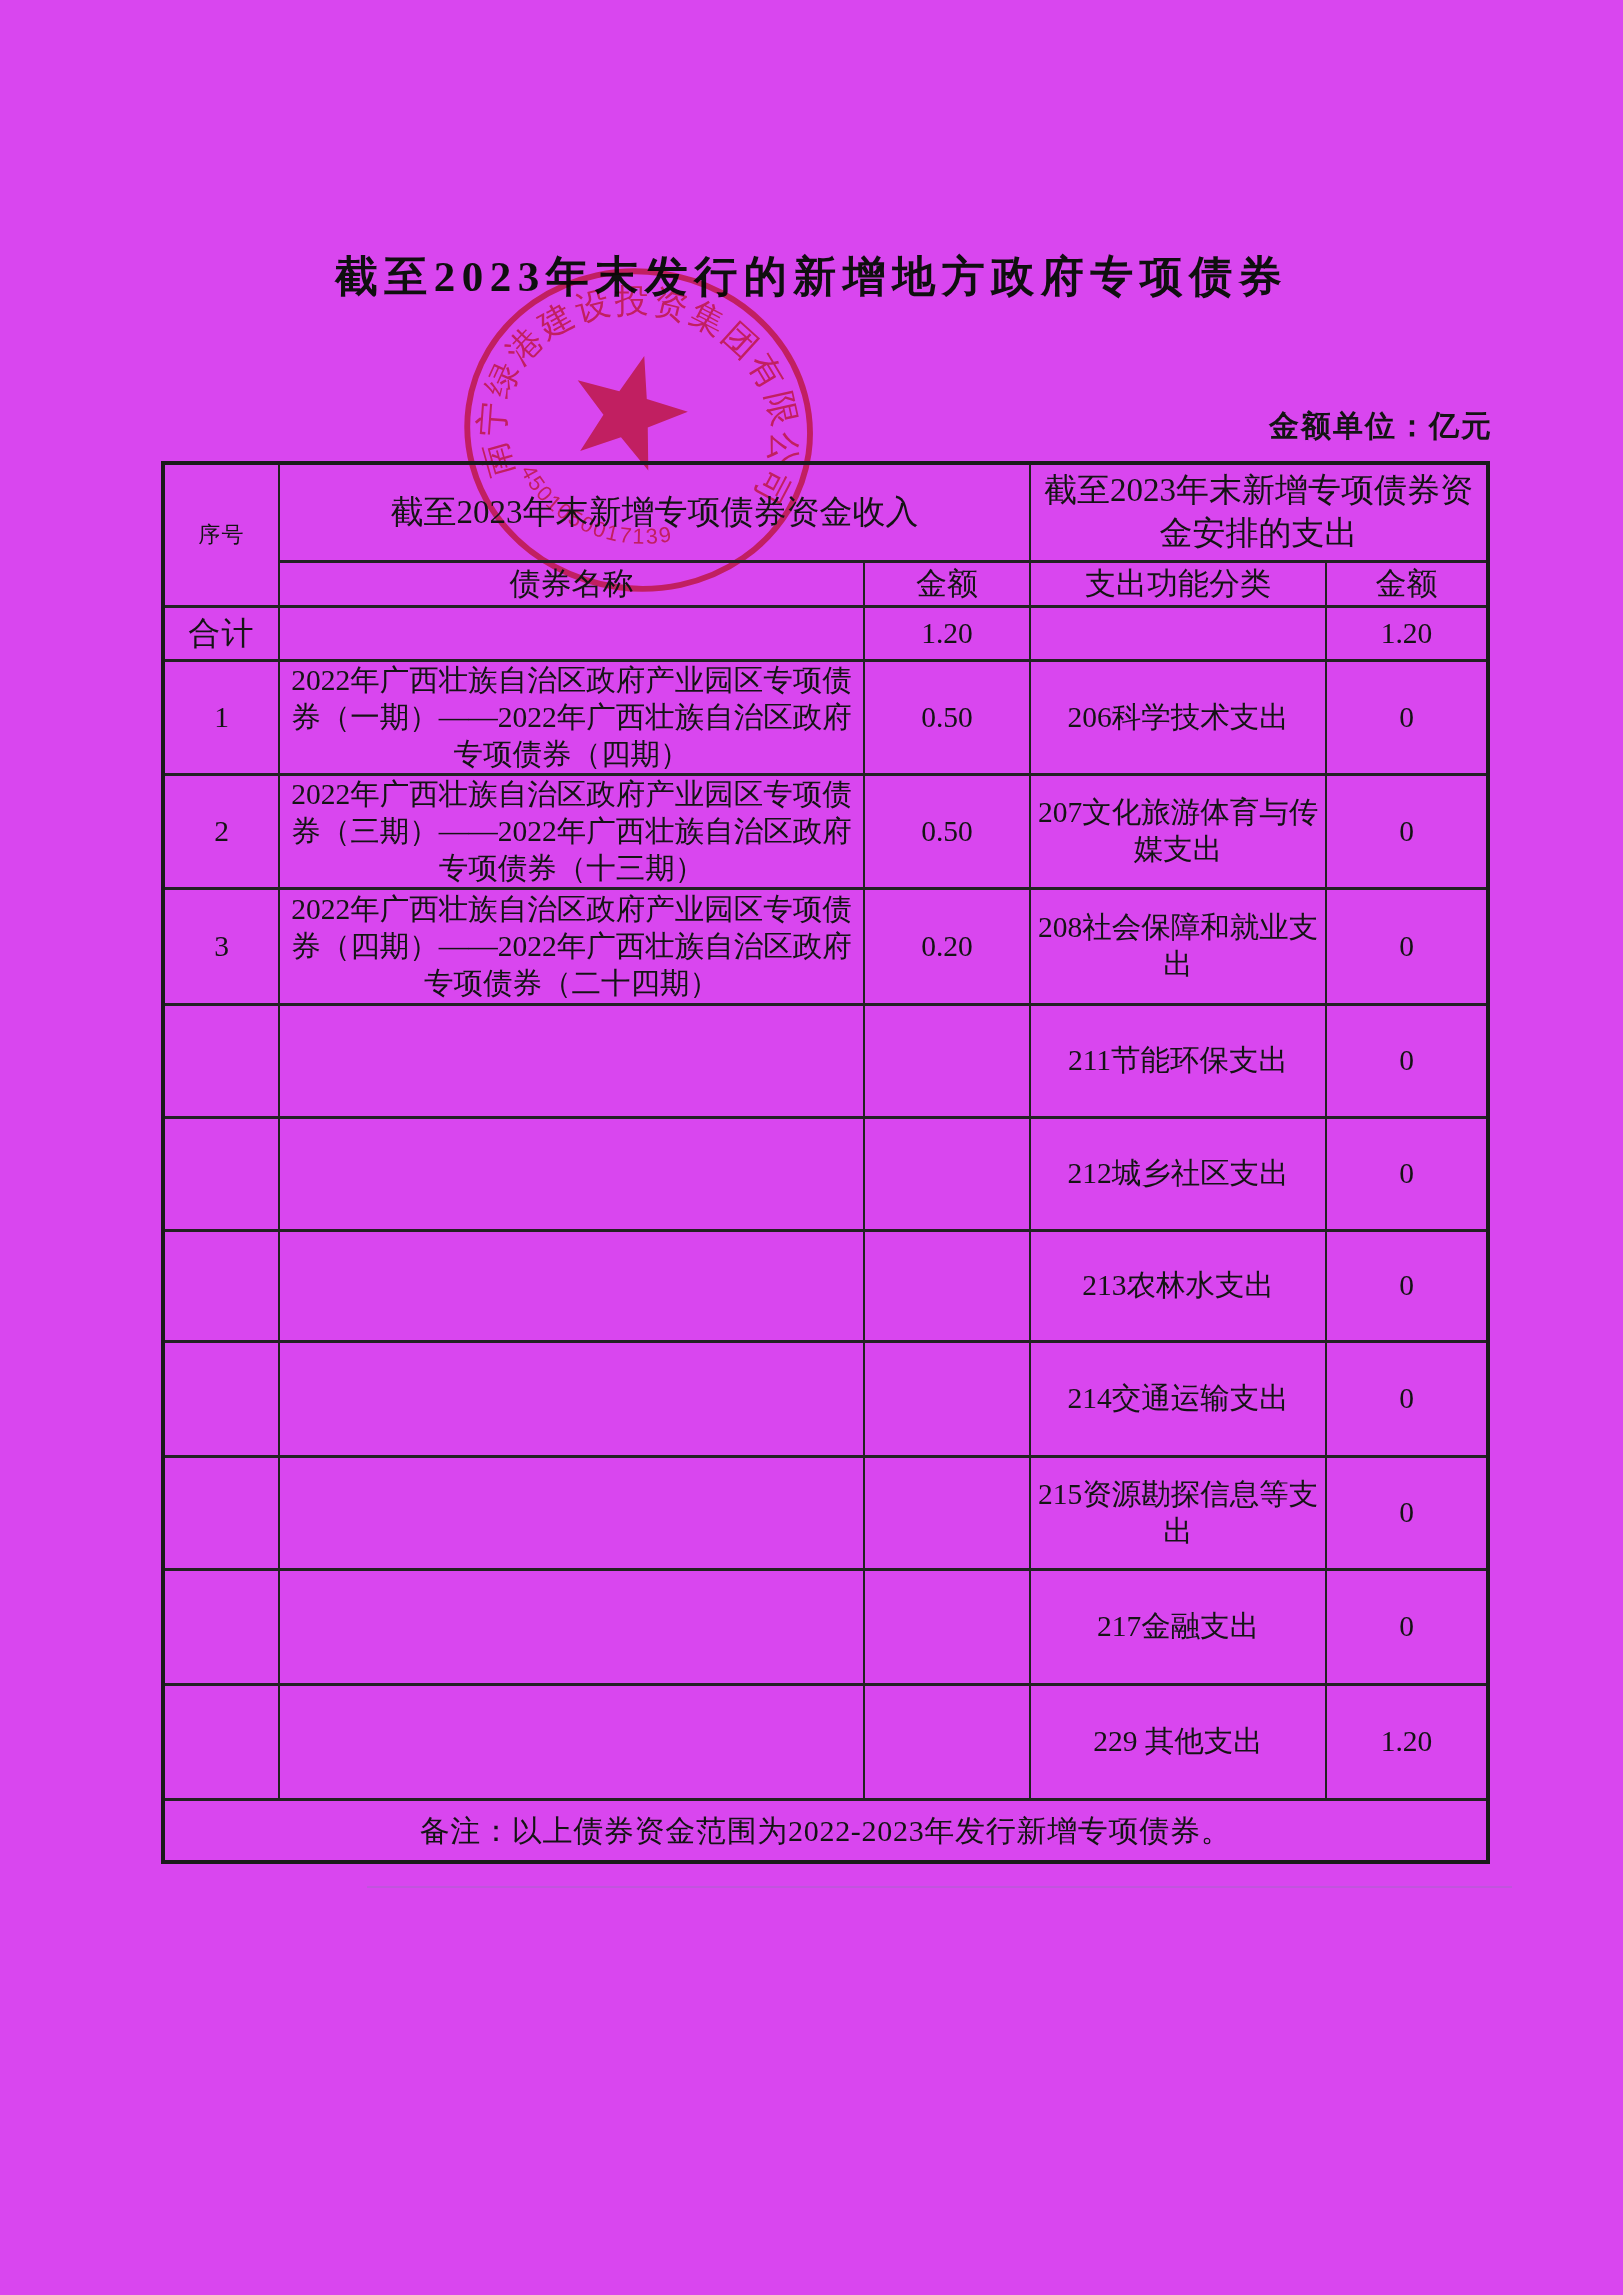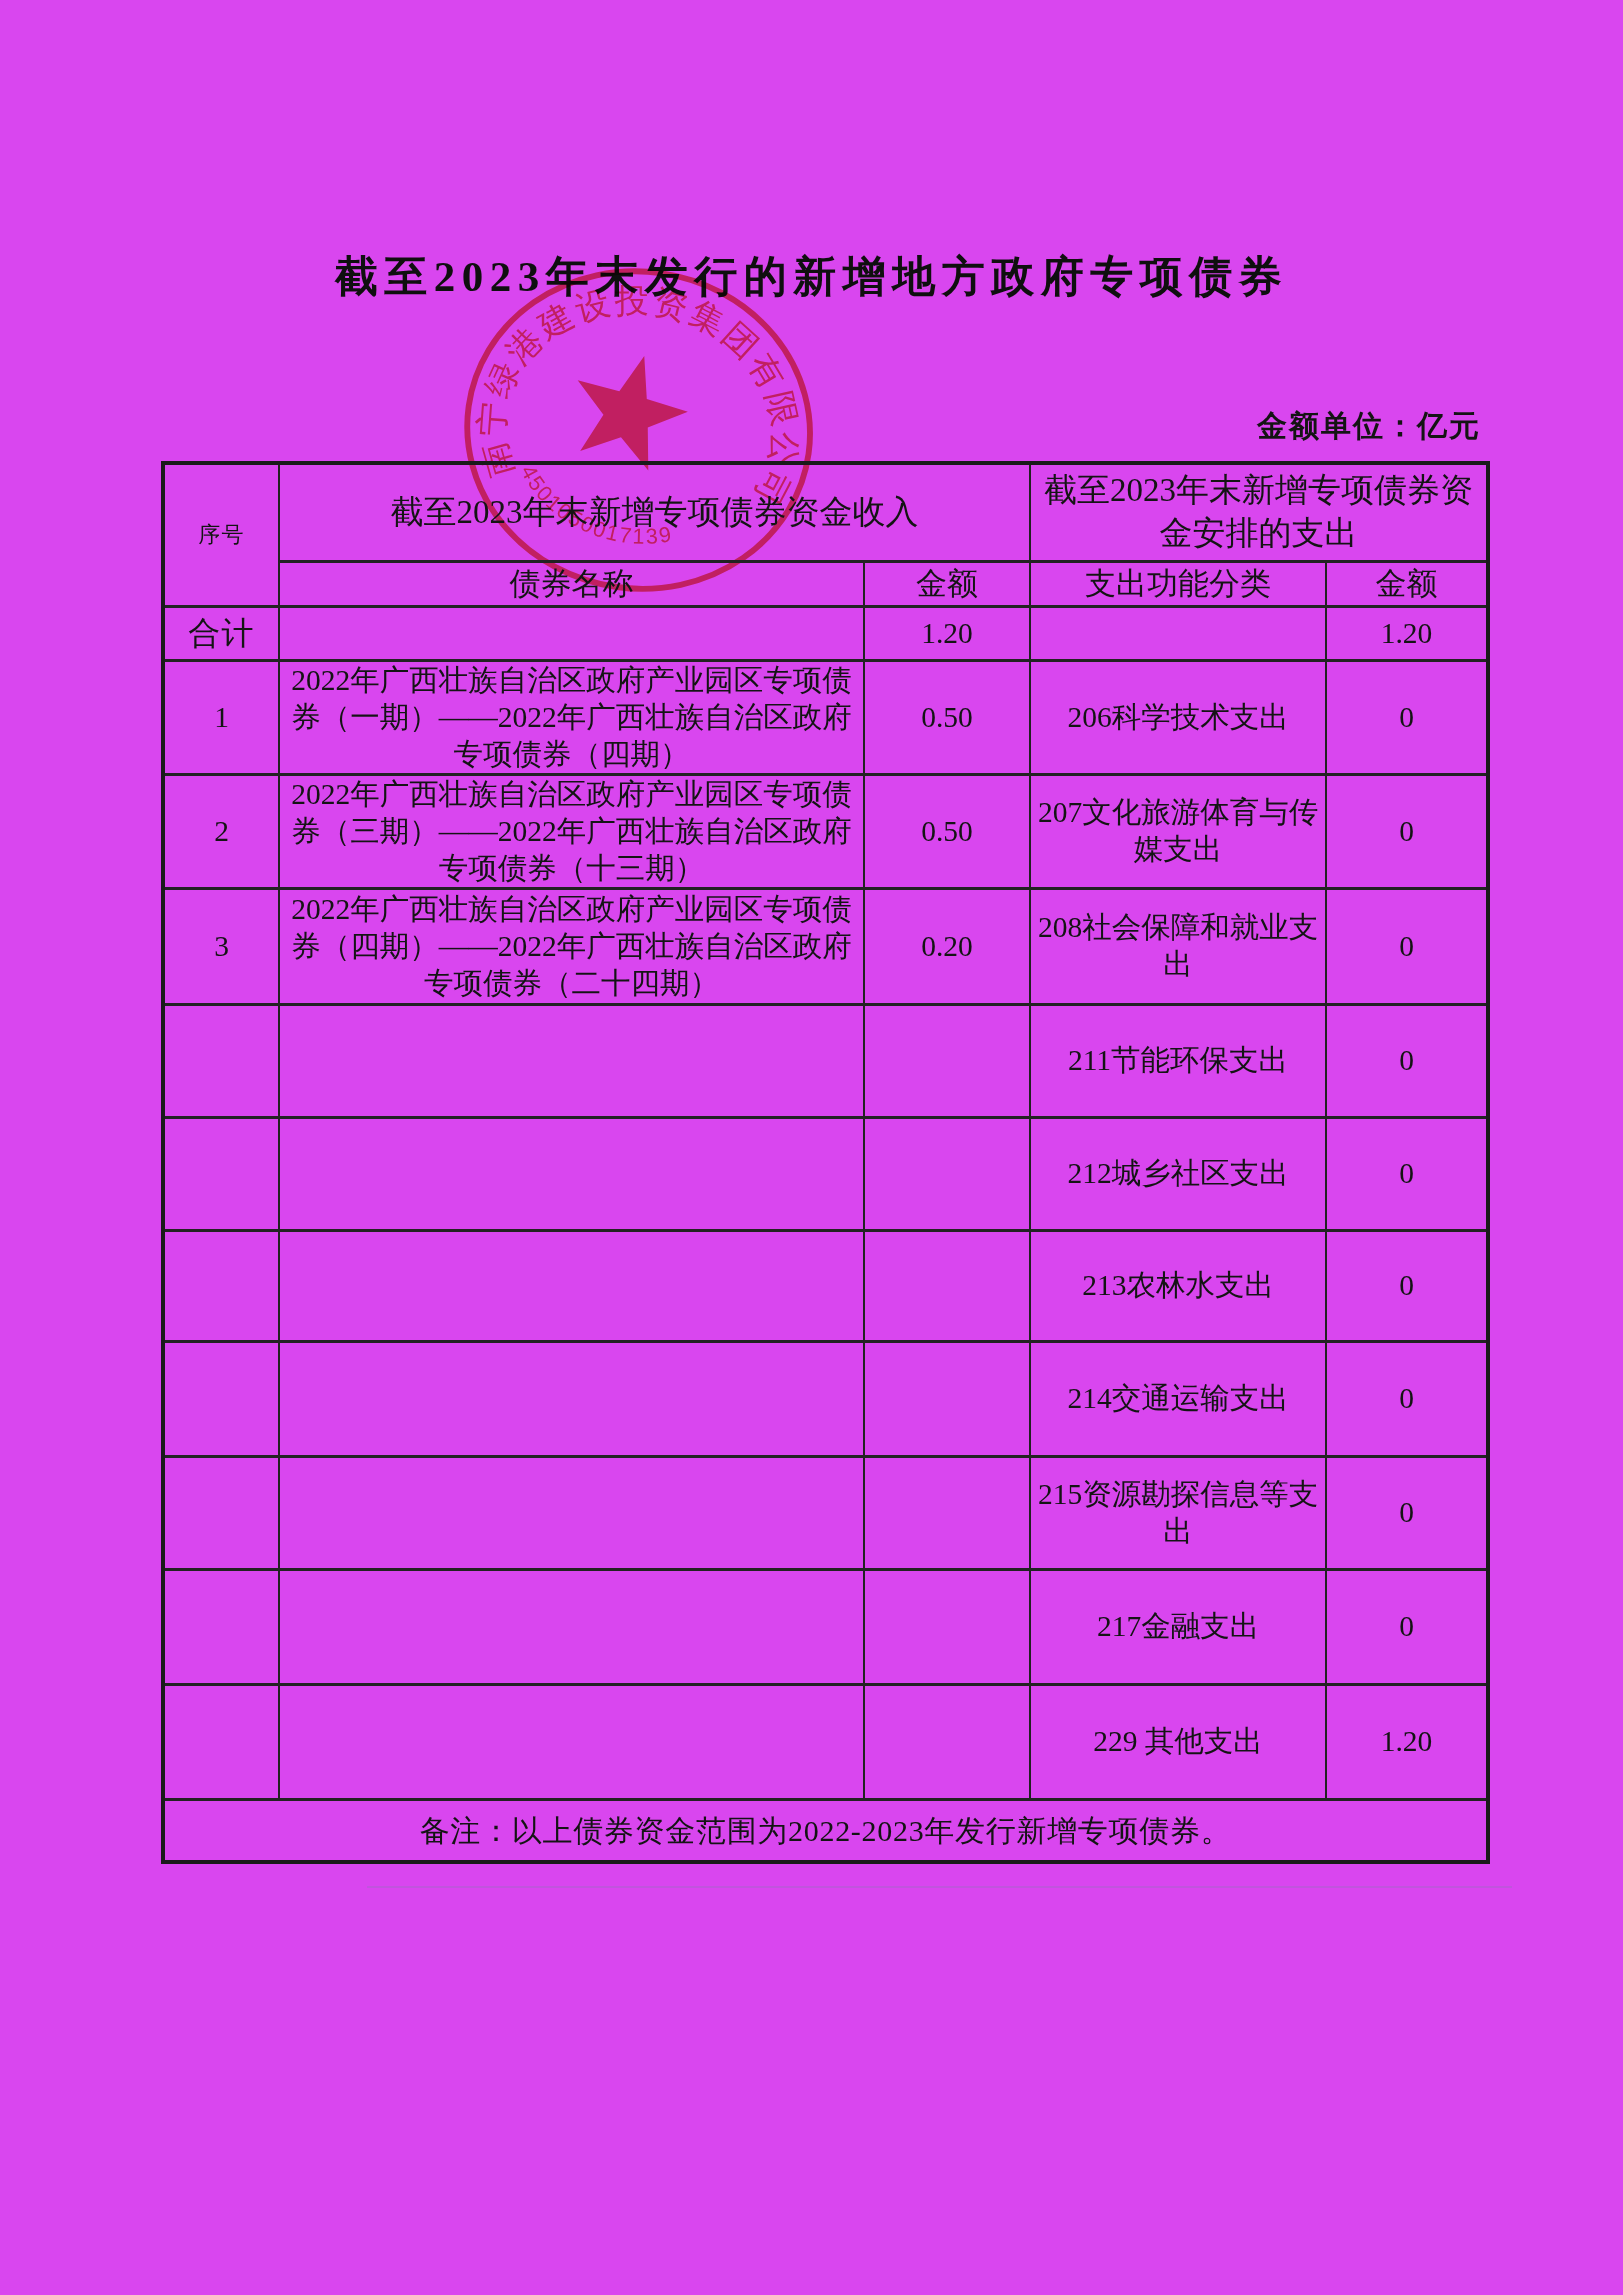--- a/index.html
+++ b/index.html
@@ -24,21 +24,21 @@
     text-align: center;
     font-weight: bold;
     font-size: 43px;
     line-height: 59px;
     letter-spacing: 6.5px;
     color: #0f0f0f;
   }
   .unit-label {
     position: absolute;
     top: 406px;
-    right: 142px;
+    right: 130px;
     font-family: "Liberation Sans", "DejaVu Sans", sans-serif;
     font-weight: bold;
     font-size: 30px;
     letter-spacing: 2px;
     color: #141414;
   }
   .stamp-svg {
     position: absolute;
     left: 393px;
     top: 242px;

